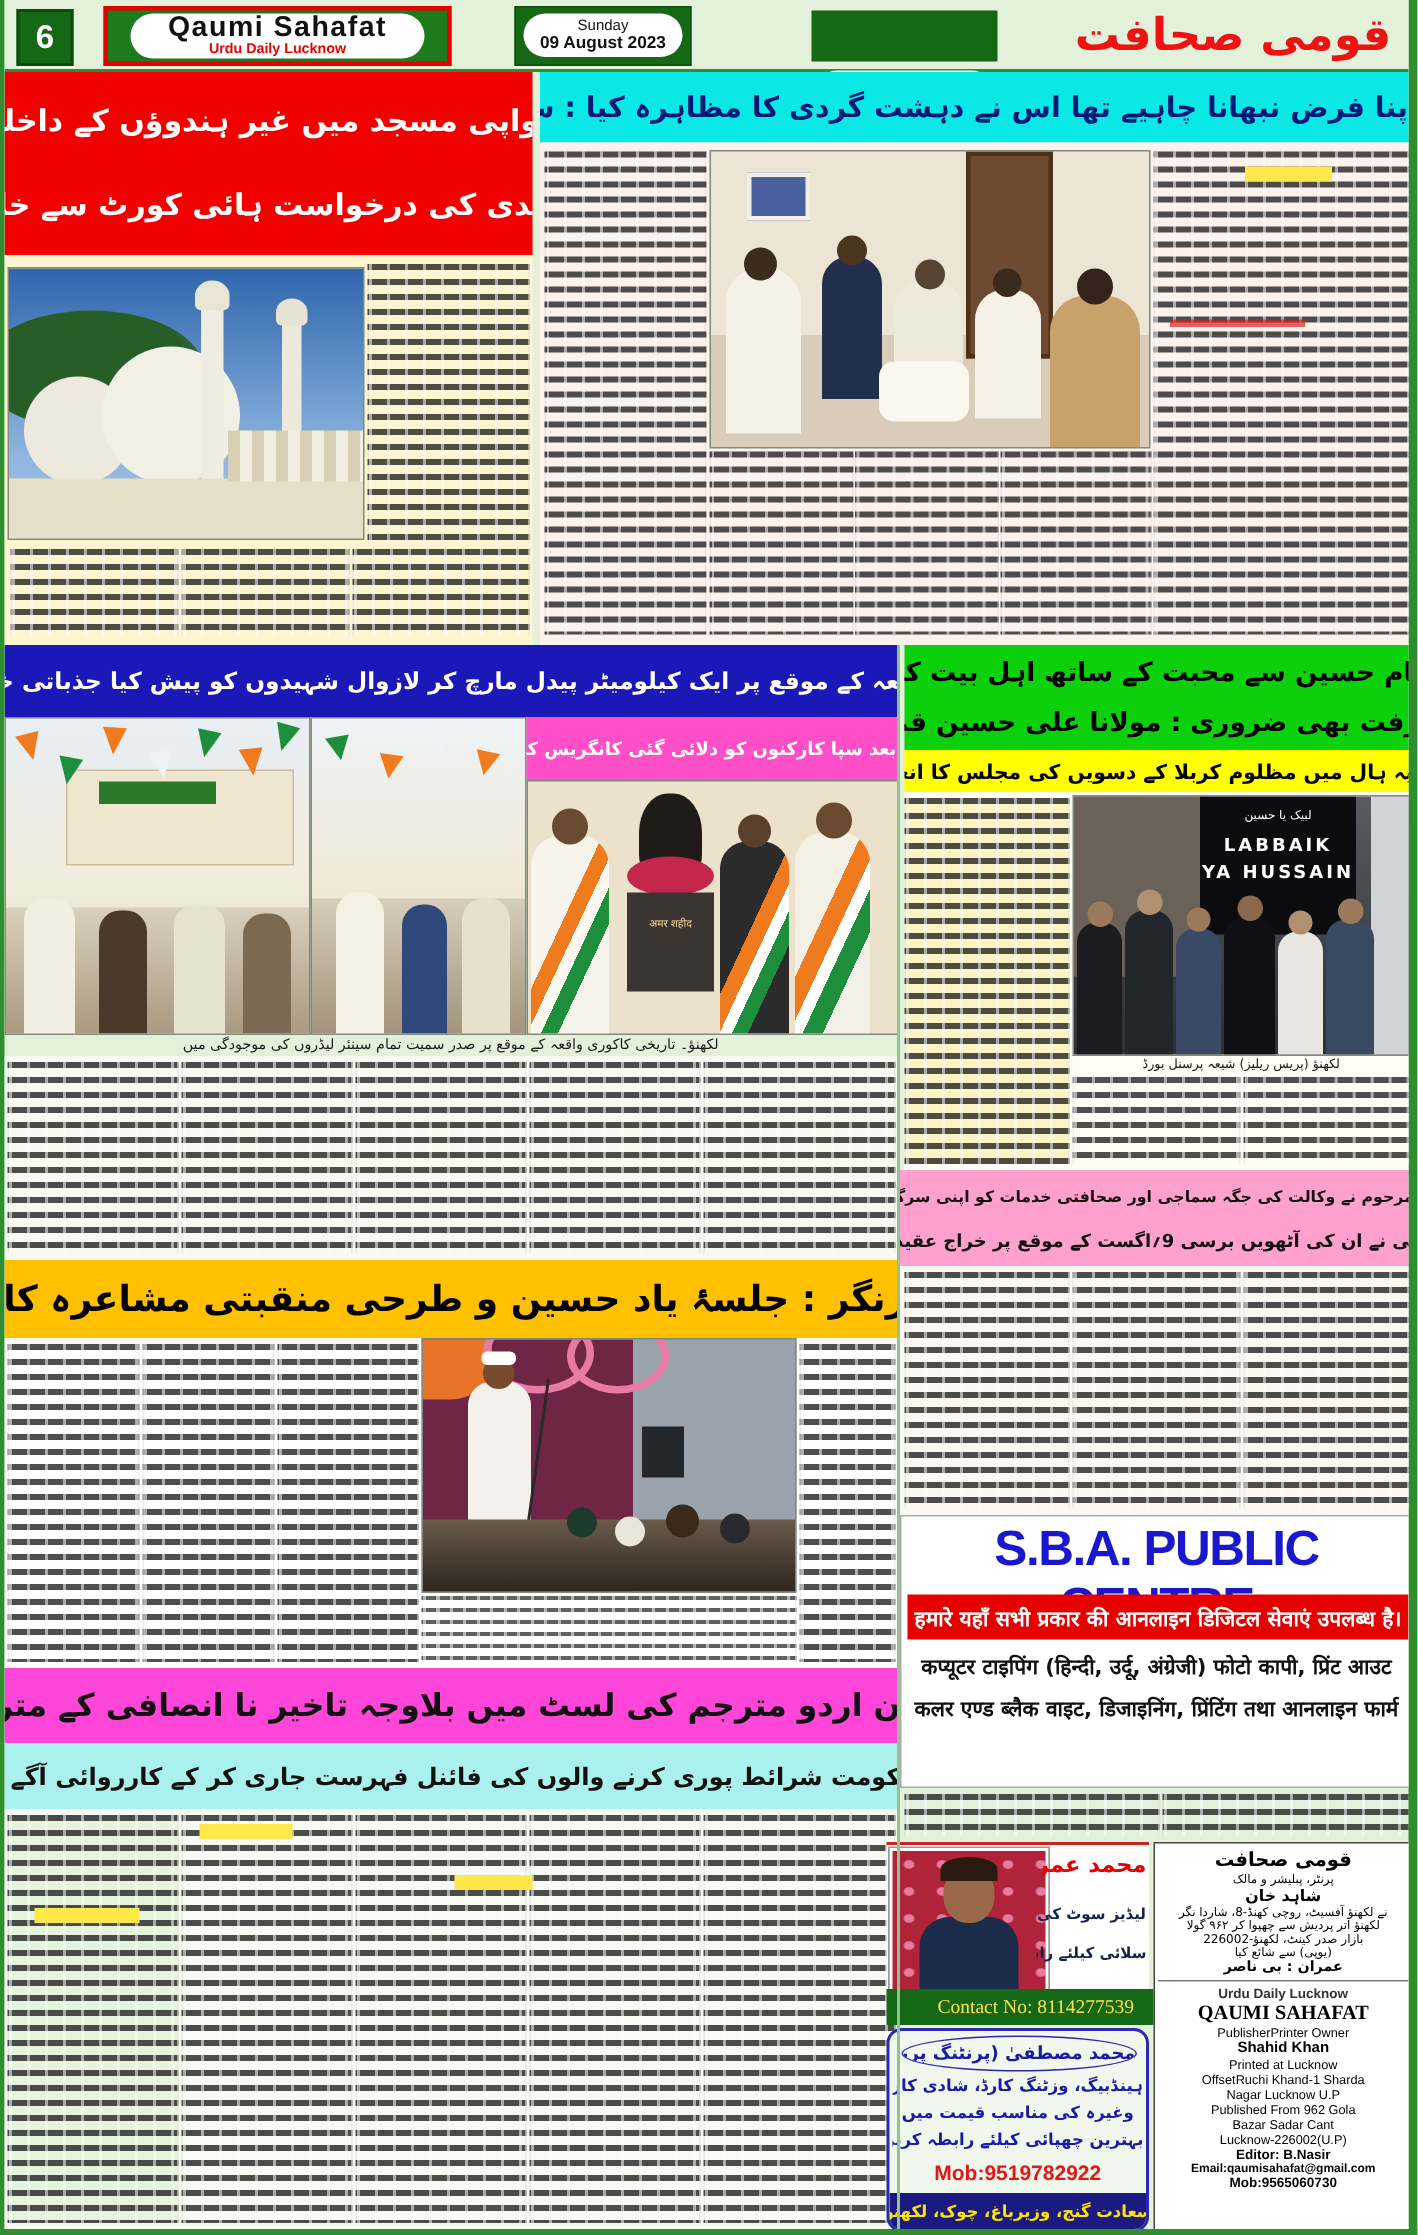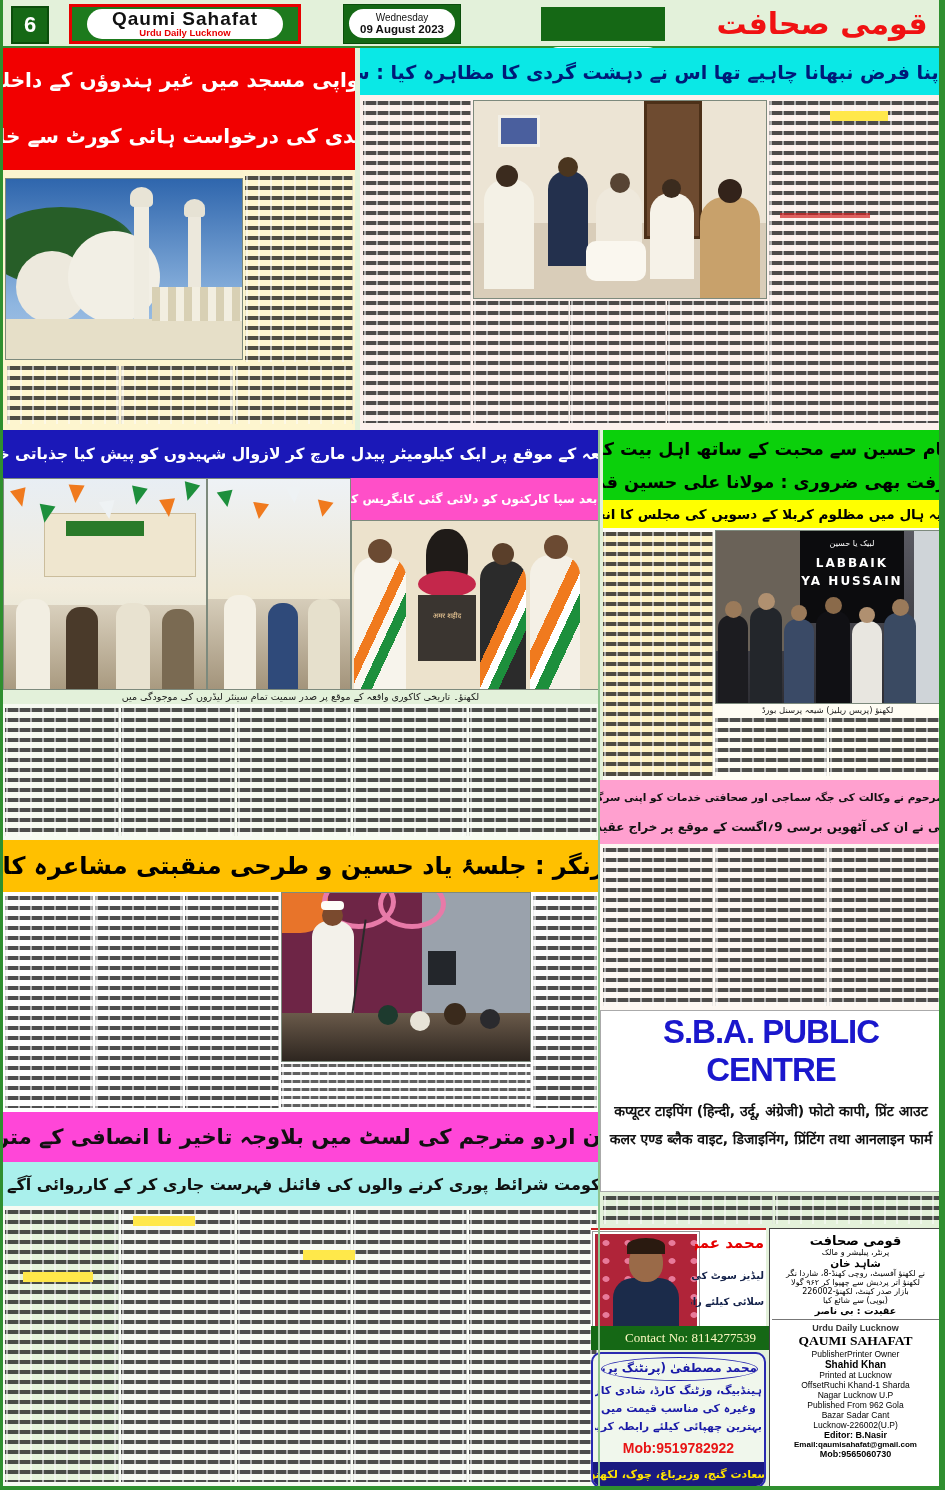--- a/index.html
+++ b/index.html
@@ -34,21 +34,21 @@
   <div class="abs" style="left:0;top:0;width:939px;height:46px;border-bottom:2px solid #2f8f2f;background:#e3f1da;">
     <div class="abs" style="left:8px;top:6px;width:34px;height:34px;background:#156815;border:2px solid #0b4d0b;color:#fff;font-weight:bold;font-size:22px;display:flex;align-items:center;justify-content:center;">6</div>
     <div class="abs" style="left:66px;top:4px;width:232px;height:40px;background:#1d7a1d;border:3px solid #e60000;box-sizing:border-box;">
       <div class="pill abs" style="left:15px;top:2px;width:196px;height:30px;">
         <div style="font-size:19px;font-weight:bold;color:#111;line-height:17px;letter-spacing:1px;">Qaumi Sahafat</div>
         <div style="font-size:9.5px;font-weight:bold;color:#e60000;line-height:11px;">Urdu Daily Lucknow</div>
       </div>
     </div>
     <div class="abs" style="left:340px;top:4px;width:118px;height:40px;background:#156815;border:1px solid #0b4d0b;box-sizing:border-box;">
       <div class="pill abs" style="left:5px;top:4px;width:106px;height:29px;">
-        <div style="font-size:10px;color:#111;line-height:11px;">Wednesday</div>
+        <div style="font-size:10px;color:#111;line-height:11px;">Sunday</div>
         <div style="font-size:11.5px;color:#111;font-weight:bold;line-height:13px;text-align:right;">09 August 2023</div>
       </div>
     </div>
     <div class="abs" style="left:538px;top:7px;width:124px;height:34px;background:#156815;">
       <div class="pill abs" style="left:4px;top:4px;width:116px;height:26px;margin-top:36px;">
         <div class="urdu" style="font-size:13.5px;font-weight:bold;color:#111;">روزنامہ لکھنؤ</div>
       </div>
     </div>
     <div class="urdu abs" style="left:700px;top:4px;width:238px;height:40px;color:#f01212;font-size:30px;font-weight:bold;text-align:center;line-height:40px;">قومی صحافت</div>
   </div>
@@ -227,56 +227,57 @@
     <div class="ft" style="left:234px;top:4px;width:112px;height:272px;"></div>
     <div class="ft" style="left:350px;top:4px;width:112px;height:272px;"></div>
     <div class="ft" style="left:466px;top:4px;width:126px;height:272px;"></div>
     <div class="s" style="left:130px;top:10px;width:62px;height:10px;background:#ffe84a;"></div>
     <div class="s" style="left:20px;top:66px;width:70px;height:10px;background:#ffe84a;"></div>
     <div class="s" style="left:300px;top:44px;width:52px;height:10px;background:#ffe84a;"></div>
   </div>
 
   <div class="abs" style="left:597px;top:1010px;width:342px;height:182px;background:#fff;border:1px solid #aaa;box-sizing:border-box;">
     <div style="position:absolute;left:0;top:2px;width:100%;height:46px;color:#1a17cc;font-weight:bold;font-size:33px;text-align:center;font-family:'Liberation Sans',sans-serif;letter-spacing:-1px;">S.B.A. PUBLIC CENTRE</div>
+    <div style="position:absolute;left:4px;top:52px;width:334px;height:30px;background:#e60000;color:#fff;font-weight:bold;font-size:14px;display:flex;align-items:center;justify-content:center;font-family:'DejaVu Sans',sans-serif;white-space:nowrap;overflow:hidden;">हमारे यहाँ सभी प्रकार की आनलाइन डिजिटल सेवाएं उपलब्ध है।</div>
     <div style="position:absolute;left:0;top:118px;width:100%;color:#111;font-weight:bold;font-size:14px;text-align:center;font-family:'DejaVu Sans',sans-serif;white-space:nowrap;overflow:hidden;">कलर एण्ड ब्लैक वाइट, डिजाइनिंग, प्रिंटिंग तथा आनलाइन फार्म</div>
     <div style="position:absolute;left:0;top:90px;width:100%;color:#111;font-weight:bold;font-size:14px;text-align:center;font-family:'DejaVu Sans',sans-serif;white-space:nowrap;overflow:hidden;">कप्यूटर टाइपिंग (हिन्दी, उर्दू, अंग्रेजी) फोटो कापी, प्रिंट आउट</div>
   </div>
   <div class="ft" style="left:600px;top:1196px;width:168px;height:28px;"></div>
   <div class="ft" style="left:772px;top:1196px;width:166px;height:28px;"></div>
 
   <div class="abs" style="left:588px;top:1228px;width:175px;height:120px;background:#fff;border-top:2px solid #cc2222;">
     <div class="ph" style="left:2px;top:2px;width:102px;height:92px;background-color:#b02439;background-image:radial-gradient(#e87a9a 3px,rgba(0,0,0,0) 4px);background-size:22px 18px;border:2px solid #fff;outline:1px solid #999;">
       <div class="s" style="left:18px;top:44px;width:66px;height:48px;background:#1b2b4a;border-radius:20px 20px 0 0;"></div>
       <div class="s" style="left:34px;top:10px;width:34px;height:38px;background:#9a6a48;border-radius:46%;"></div>
       <div class="s" style="left:32px;top:4px;width:38px;height:16px;background:#2a1a10;border-radius:50% 50% 0 0;"></div>
     </div>
     <div class="urdu abs" style="left:104px;top:4px;width:69px;height:28px;color:#e60000;font-weight:bold;font-size:15px;text-align:center;white-space:nowrap;overflow:hidden;">محمد عمران</div>
     <div class="urdu abs" style="left:100px;top:40px;width:73px;height:22px;color:#14224a;font-size:10px;font-weight:bold;text-align:center;white-space:nowrap;overflow:hidden;">لیڈیز سوٹ کی بہترین</div>
     <div class="urdu abs" style="left:100px;top:66px;width:73px;height:22px;color:#14224a;font-size:10px;font-weight:bold;text-align:center;white-space:nowrap;overflow:hidden;">سلائی کیلئے رابطہ کریں</div>
-    <div class="abs" style="left:0;top:96px;width:199px;height:24px;background:#156815;color:#fef9c3;font-size:13px;display:flex;align-items:center;justify-content:center;font-family:'Liberation Serif',serif;">Contact No: 8114277539</div>
+    <div class="abs" style="left:0;top:96px;width:199px;height:24px;background:#156815;color:#fde047;font-size:13px;display:flex;align-items:center;justify-content:center;font-family:'Liberation Serif',serif;">Contact No: 8114277539</div>
   </div>
 
   <div class="abs" style="left:588px;top:1352px;width:175px;height:136px;background:#f0f7ec;border:2px solid #2a2ab0;border-radius:10px;box-sizing:border-box;overflow:hidden;">
     <div class="urdu abs" style="left:8px;top:3px;width:155px;height:22px;color:#1a1aa8;font-weight:bold;font-size:12px;text-align:center;border:1.5px solid #2a2ab0;border-radius:50%;line-height:20px;white-space:nowrap;overflow:hidden;">محمد مصطفیٰ (پرنٹنگ پریس)</div>
     <div class="urdu abs" style="left:2px;top:30px;width:167px;color:#1a1aa8;font-weight:bold;font-size:11px;text-align:center;white-space:nowrap;overflow:hidden;">ہینڈبیگ، وزٹنگ کارڈ، شادی کارڈ</div>
     <div class="urdu abs" style="left:2px;top:48px;width:167px;color:#1a1aa8;font-weight:bold;font-size:11px;text-align:center;white-space:nowrap;overflow:hidden;">وغیرہ کی مناسب قیمت میں</div>
     <div class="urdu abs" style="left:2px;top:66px;width:167px;color:#1a1aa8;font-weight:bold;font-size:11px;text-align:center;white-space:nowrap;overflow:hidden;">بہترین چھپائی کیلئے رابطہ کریں</div>
     <div class="abs" style="left:2px;top:86px;width:167px;color:#e81515;font-weight:bold;font-size:14px;text-align:center;font-family:'Liberation Sans',sans-serif;">Mob:9519782922</div>
     <div class="urdu abs" style="left:0;top:108px;width:171px;height:24px;background:#1a1a80;color:#ffe400;font-size:11px;font-weight:bold;display:flex;align-items:center;justify-content:center;white-space:nowrap;overflow:hidden;">سعادت گنج، وزیرباغ، چوک، لکھنؤ</div>
   </div>
 
   <div class="abs imp" style="left:766px;top:1228px;width:173px;height:260px;background:#fff;border:1.5px solid #444;box-sizing:border-box;padding:4px 2px;">
     <p class="urdu" style="font-size:13px;font-weight:bold;">قومی صحافت</p>
     <p class="urdu" style="font-size:8px;">پرنٹر، پبلیشر و مالک</p>
     <p class="urdu" style="font-size:10.5px;font-weight:bold;">شاہد خان</p>
     <p class="urdu" style="font-size:8px;">نے لکھنؤ آفسیٹ، روچی کھنڈ-8، شاردا نگر</p>
     <p class="urdu" style="font-size:8px;">لکھنؤ اتر پردیش سے چھپوا کر ۹۶۲ گولا</p>
     <p class="urdu" style="font-size:8px;">بازار صدر کینٹ، لکھنؤ-226002</p>
     <p class="urdu" style="font-size:8px;">(یوپی) سے شائع کیا</p>
-    <p class="urdu" style="font-size:9.5px;font-weight:bold;border-bottom:1px solid #777;padding-bottom:3px;margin-bottom:3px;">عقیدت : بی ناصر</p>
+    <p class="urdu" style="font-size:9.5px;font-weight:bold;border-bottom:1px solid #777;padding-bottom:3px;margin-bottom:3px;">عمران : بی ناصر</p>
     <p style="font-size:9px;font-weight:bold;color:#333;">Urdu Daily Lucknow</p>
     <p style="font-size:13.5px;font-weight:bold;font-family:'Liberation Serif',serif;">QAUMI SAHAFAT</p>
     <p style="font-size:8.5px;">PublisherPrinter Owner</p>
     <p style="font-size:10px;font-weight:bold;">Shahid Khan</p>
     <p style="font-size:8.5px;">Printed at Lucknow</p>
     <p style="font-size:8.5px;">OffsetRuchi Khand-1 Sharda</p>
     <p style="font-size:8.5px;">Nagar Lucknow U.P</p>
     <p style="font-size:8.5px;">Published From 962 Gola</p>
     <p style="font-size:8.5px;">Bazar Sadar Cant</p>
     <p style="font-size:8.5px;">Lucknow-226002(U.P)</p>

